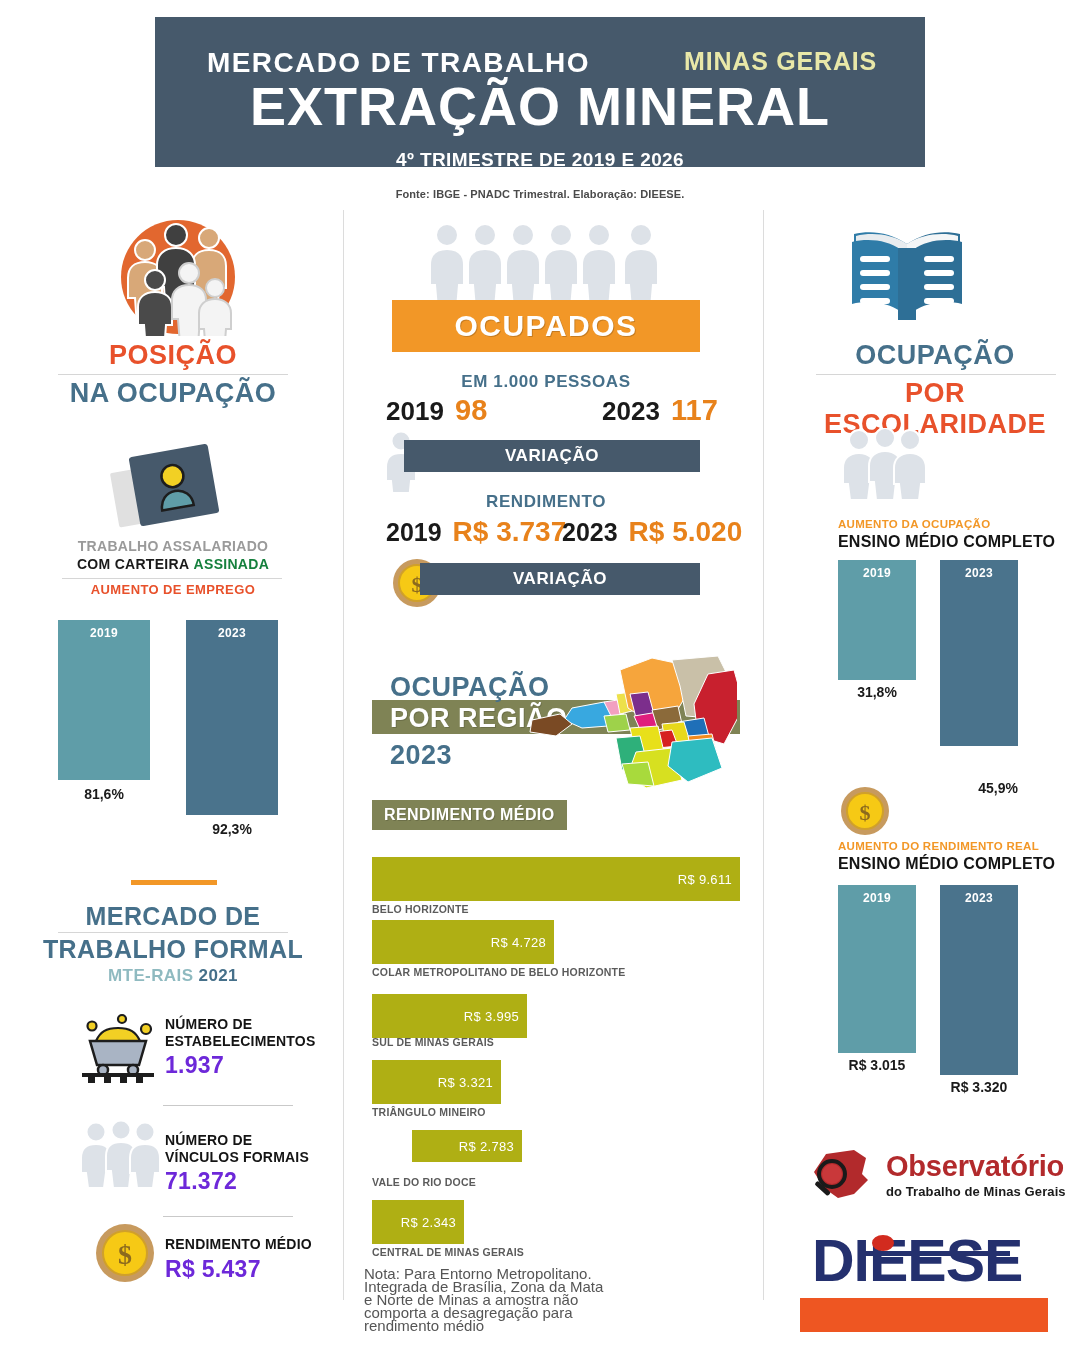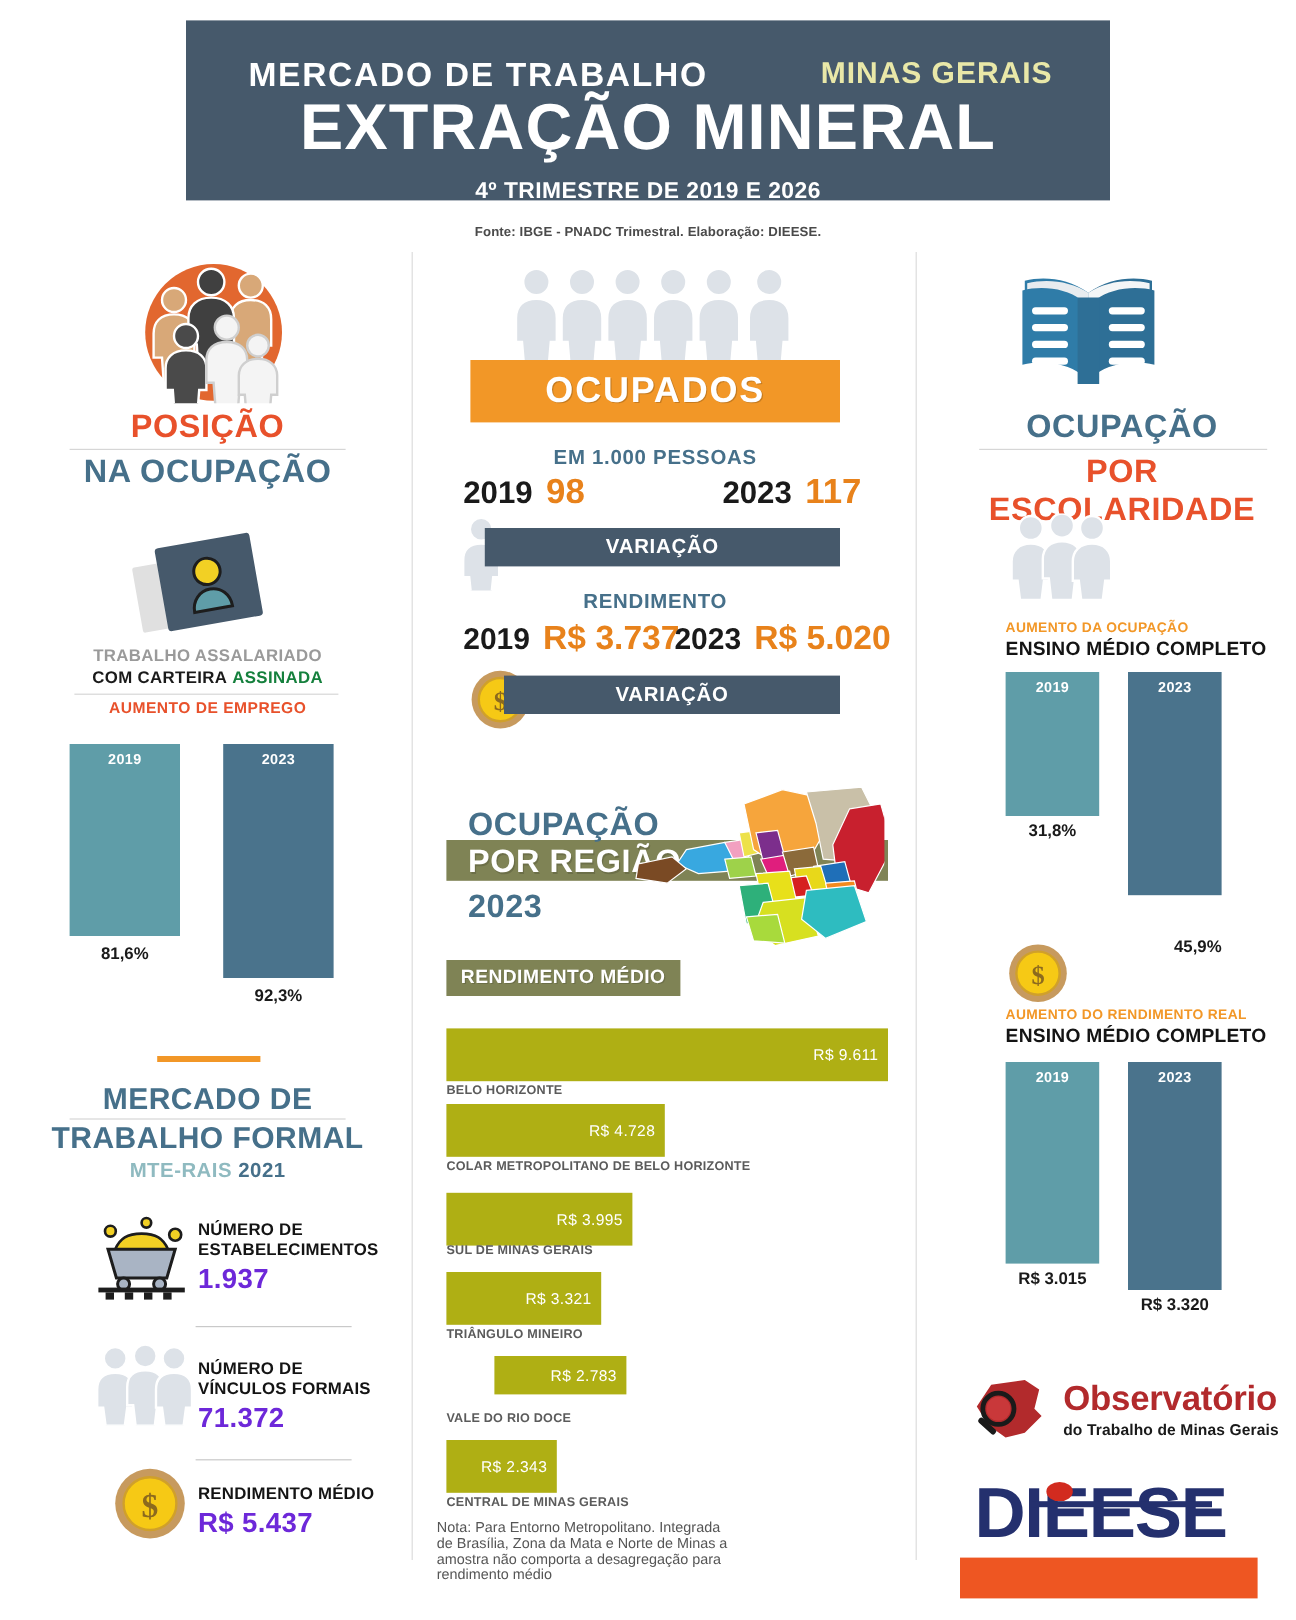--- a/index.html
+++ b/index.html
@@ -72,21 +72,21 @@
   .big-black{color:#1a1a1a;font-weight:bold;}
 
   
   .rbar{position:absolute;background:#AFAF14;}
   .rbar .val{
     position:absolute;right:8px;top:50%;transform:translateY(-50%);
     color:#fff;font-size:13px;font-weight:normal;letter-spacing:0.3px;
   }
   .rname{position:absolute;font-size:10.5px;font-weight:bold;color:#5b5b5b;letter-spacing:0.2px;}
   .note{
-    position:absolute;font-size:12px;line-height:13px;color:#555;width:245px;
+    position:absolute;font-size:15px;line-height:13px;color:#555;width:245px;
   }
 
   
   .lbl-orange{font-size:11.5px;font-weight:bold;color:#F29727;letter-spacing:0.3px;}
   .lbl-black{font-size:16px;font-weight:bold;color:#141414;letter-spacing:0.2px;}
 
   
   .lrow-title{font-size:14px;font-weight:bold;color:#141414;line-height:17px;letter-spacing:0.2px;}
   .lrow-val{font-size:23px;font-weight:bold;color:#6d28d9;letter-spacing:0.3px;}
 </style>

